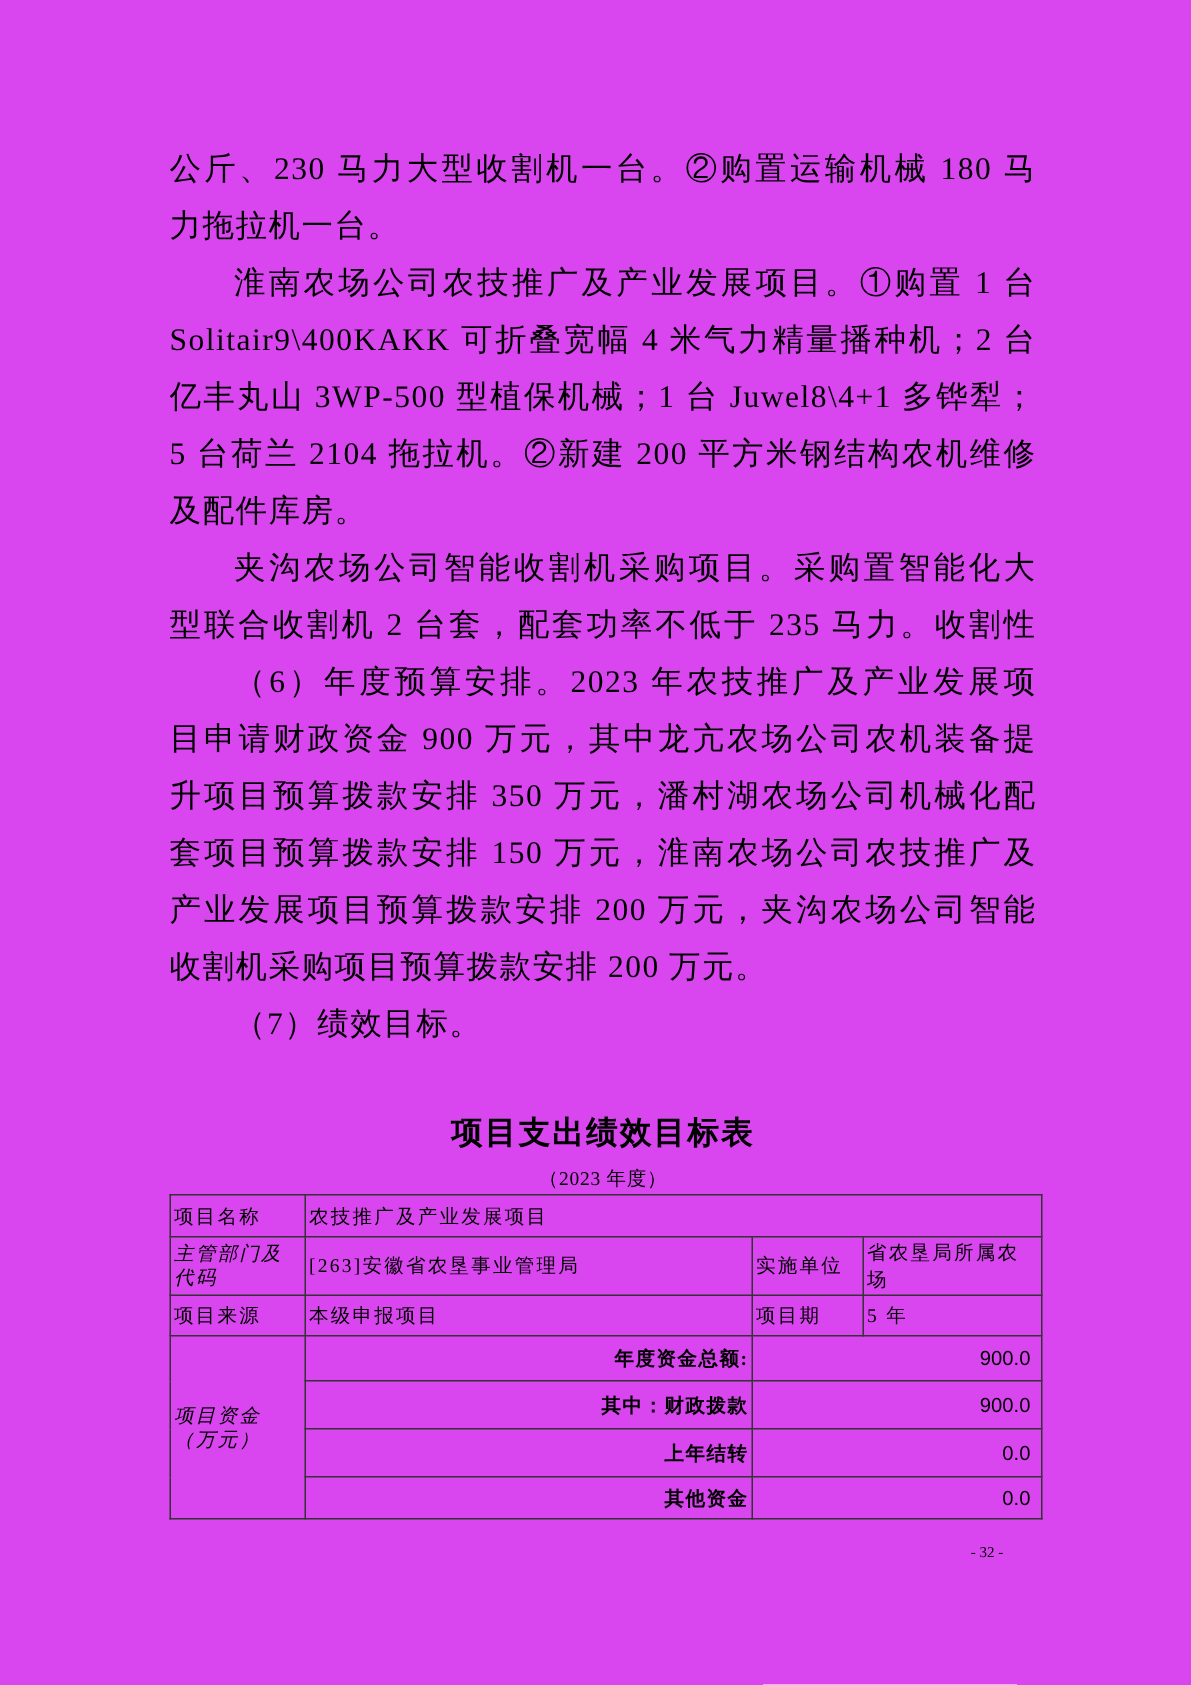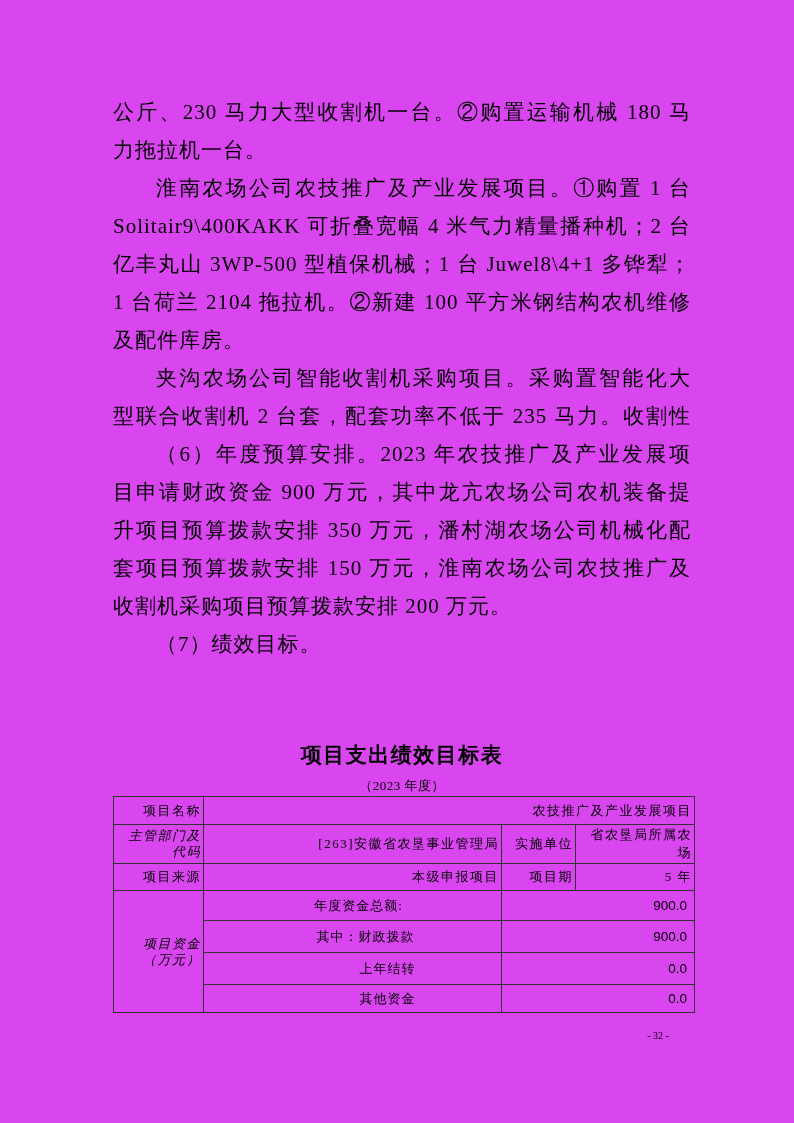--- a/index.html
+++ b/index.html
@@ -62,37 +62,38 @@
     position: absolute;
     left: 113px;
     top: 796px;
     width: 581px;
     border-collapse: collapse;
     table-layout: fixed;
     font-size: 13px;
   }
   .doc-table td {
     border: 1px solid #333;
-    text-align: right;
+    text-align: left;
     vertical-align: middle;
     letter-spacing: 1.5px;
     padding: 1px 2px;
     overflow: hidden;
   }
   .doc-table .two-line { line-height: 16px; font-style: italic; }
   tr.r1 { height: 28px; }
   tr.r2 { height: 37px; }
   tr.r3 { height: 27px; }
   tr.m1 { height: 30px; }
   tr.m2 { height: 32px; }
   tr.m3 { height: 32px; }
   tr.m4 { height: 28px; }
   .doc-table td.fund-label {
-    text-align: center;
+    text-align: right;
     letter-spacing: 1px;
+    font-weight: bold;
   }
   .doc-table td.pad1 { padding-left: 14px; }
   .doc-table td.pad2 { padding-left: 28px; }
   .doc-table td.pad3 { padding-left: 72px; }
   .doc-table td.fund-value {
     text-align: right;
     padding-right: 7px;
     font-family: "Liberation Sans", "DejaVu Sans", sans-serif;
     font-size: 13.5px;
     letter-spacing: 0;
@@ -112,28 +113,29 @@
 <body>
 
 <div class="page">
 
   <div class="body-text">
     <div class="line j">公斤、230 马力大型收割机一台。②购置运输机械 180 马</div>
     <div class="line">力拖拉机一台。</div>
     <div class="line j ind">淮南农场公司农技推广及产业发展项目。①购置 1 台</div>
     <div class="line j">Solitair9\400KAKK 可折叠宽幅 4 米气力精量播种机；2 台</div>
     <div class="line j">亿丰丸山 3WP-500 型植保机械；1 台 Juwel8\4+1 多铧犁；</div>
-    <div class="line j">1 台荷兰 2104 拖拉机。②新建 100 平方米钢结构农机维修</div>
+    <div class="line j">5 台荷兰 2104 拖拉机。②新建 200 平方米钢结构农机维修</div>
     <div class="line">及配件库房。</div>
     <div class="line j ind">夹沟农场公司智能收割机采购项目。采购置智能化大</div>
     <div class="line j">型联合收割机 2 台套，配套功率不低于 235 马力。收割性</div>
     <div class="line j ind">（6）年度预算安排。2023 年农技推广及产业发展项</div>
     <div class="line j">目申请财政资金 900 万元，其中龙亢农场公司农机装备提</div>
     <div class="line j">升项目预算拨款安排 350 万元，潘村湖农场公司机械化配</div>
     <div class="line j">套项目预算拨款安排 150 万元，淮南农场公司农技推广及</div>
+    <div class="line j">产业发展项目预算拨款安排 200 万元，夹沟农场公司智能</div>
     <div class="line">收割机采购项目预算拨款安排 200 万元。</div>
     <div class="line ind">（7）绩效目标。</div>
   </div>
 
   <div class="tbl-title">项目支出绩效目标表</div>
   <div class="tbl-subtitle">（2023 年度）</div>
 
   <table class="doc-table">
     <colgroup>
       <col style="width:90px">

